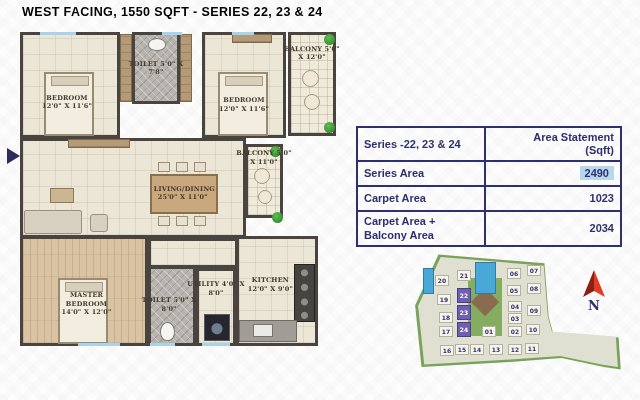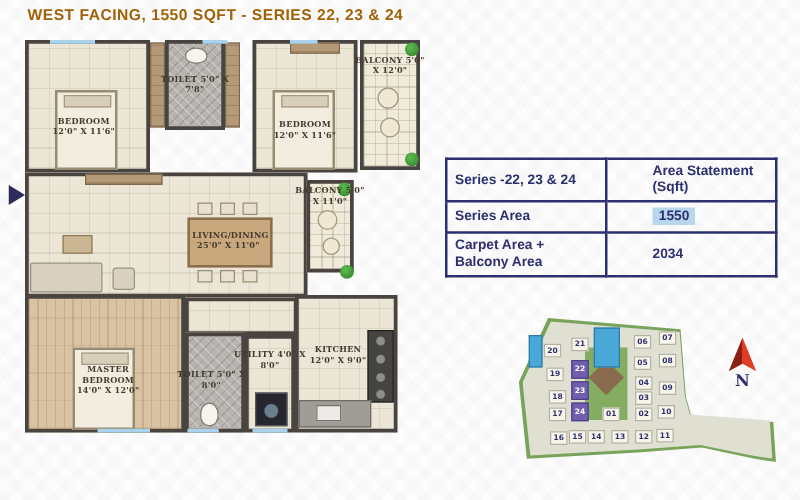--- a/index.html
+++ b/index.html
@@ -7,21 +7,21 @@
     width:640px;height:400px;overflow:hidden;position:relative;
     background:#fdfdfd;
     background-image:repeating-linear-gradient(45deg,rgba(120,120,140,.025) 0 7px,transparent 7px 14px),
                      repeating-linear-gradient(-45deg,rgba(120,120,140,.025) 0 7px,transparent 7px 14px);
     font-family:"Liberation Sans",sans-serif;
   }
   
   #title{
     position:absolute;left:22px;top:5px;
     font:bold 12.5px/1.2 "Liberation Sans",sans-serif;
-    letter-spacing:.4px;color:#a16207;
+    letter-spacing:.4px;color:#000000;
   }
   
   #plan{position:absolute;left:20px;top:32px;width:318px;height:314px;}
   .room{position:absolute;border:3px solid #4a4440;box-sizing:border-box;}
   .floor-cream{background:#ebe6d6;
     background-image:repeating-linear-gradient(0deg,rgba(160,150,130,.20) 0 1px,transparent 1px 16px),
                      repeating-linear-gradient(90deg,rgba(160,150,130,.20) 0 1px,transparent 1px 16px);}
   .floor-tile{background:#b7b3ae;
     background-image:repeating-linear-gradient(45deg,rgba(255,255,255,.28) 0 1px,transparent 1px 6px),
                      repeating-linear-gradient(-45deg,rgba(80,75,70,.22) 0 1px,transparent 1px 6px);}
@@ -65,21 +65,21 @@
     border-left:13px solid #2e2a5c;
   }
   
   #area-table{
     position:absolute;left:356px;top:126px;width:266px;
     border-collapse:collapse;color:#2d3070;
     font:bold 11px/1.2 "Liberation Sans",sans-serif;
   }
   #area-table td,#area-table th{border:2px solid #2d3070;padding:3px 6px;}
   #area-table th{text-align:left;}
-  #area-table th.val,#area-table td.val{text-align:left;width:92px;padding-left:36px;}
+  #area-table th.val,#area-table td.val{text-align:right;width:92px;padding-left:36px;}
   #area-table td{height:17px;}
   .hl-val{background:#b8d7ed;padding:1px 5px;}
   
   #site{position:absolute;left:413px;top:248px;width:212px;height:128px;}
   #site-outer,#site-inner{position:absolute;
     clip-path:polygon(12% 5%,62% 12%,64% 54%,66% 66%,97% 70%,98% 95%,90% 93%,70% 86%,46% 89%,4% 93%,1% 45%);}
   #site-outer{inset:0;background:#79a35a;}
   #site-inner{inset:3px;background:#dfe0d2;}
   .site-deco{position:absolute;}
   .block{
@@ -183,21 +183,25 @@
 <table id="area-table">
   <thead>
     <tr>
       <th>Series -22, 23 &amp; 24</th>
       <th class="val">Area Statement (Sqft)</th>
     </tr>
   </thead>
   <tbody id="area-table-body">
       <tr>
         <td>Series Area</td>
-        <td class="val"><span class="hl-val">1550</span></td>
+        <td class="val"><span class="hl-val">2490</span></td>
+      </tr>
+      <tr>
+        <td>Carpet Area</td>
+        <td class="val"><span>1023</span></td>
       </tr>
       <tr>
         <td>Carpet Area + Balcony Area</td>
         <td class="val"><span>2034</span></td>
       </tr>
     </tbody>
 </table>
 
 <div id="site">
   <div id="site-outer"></div>

